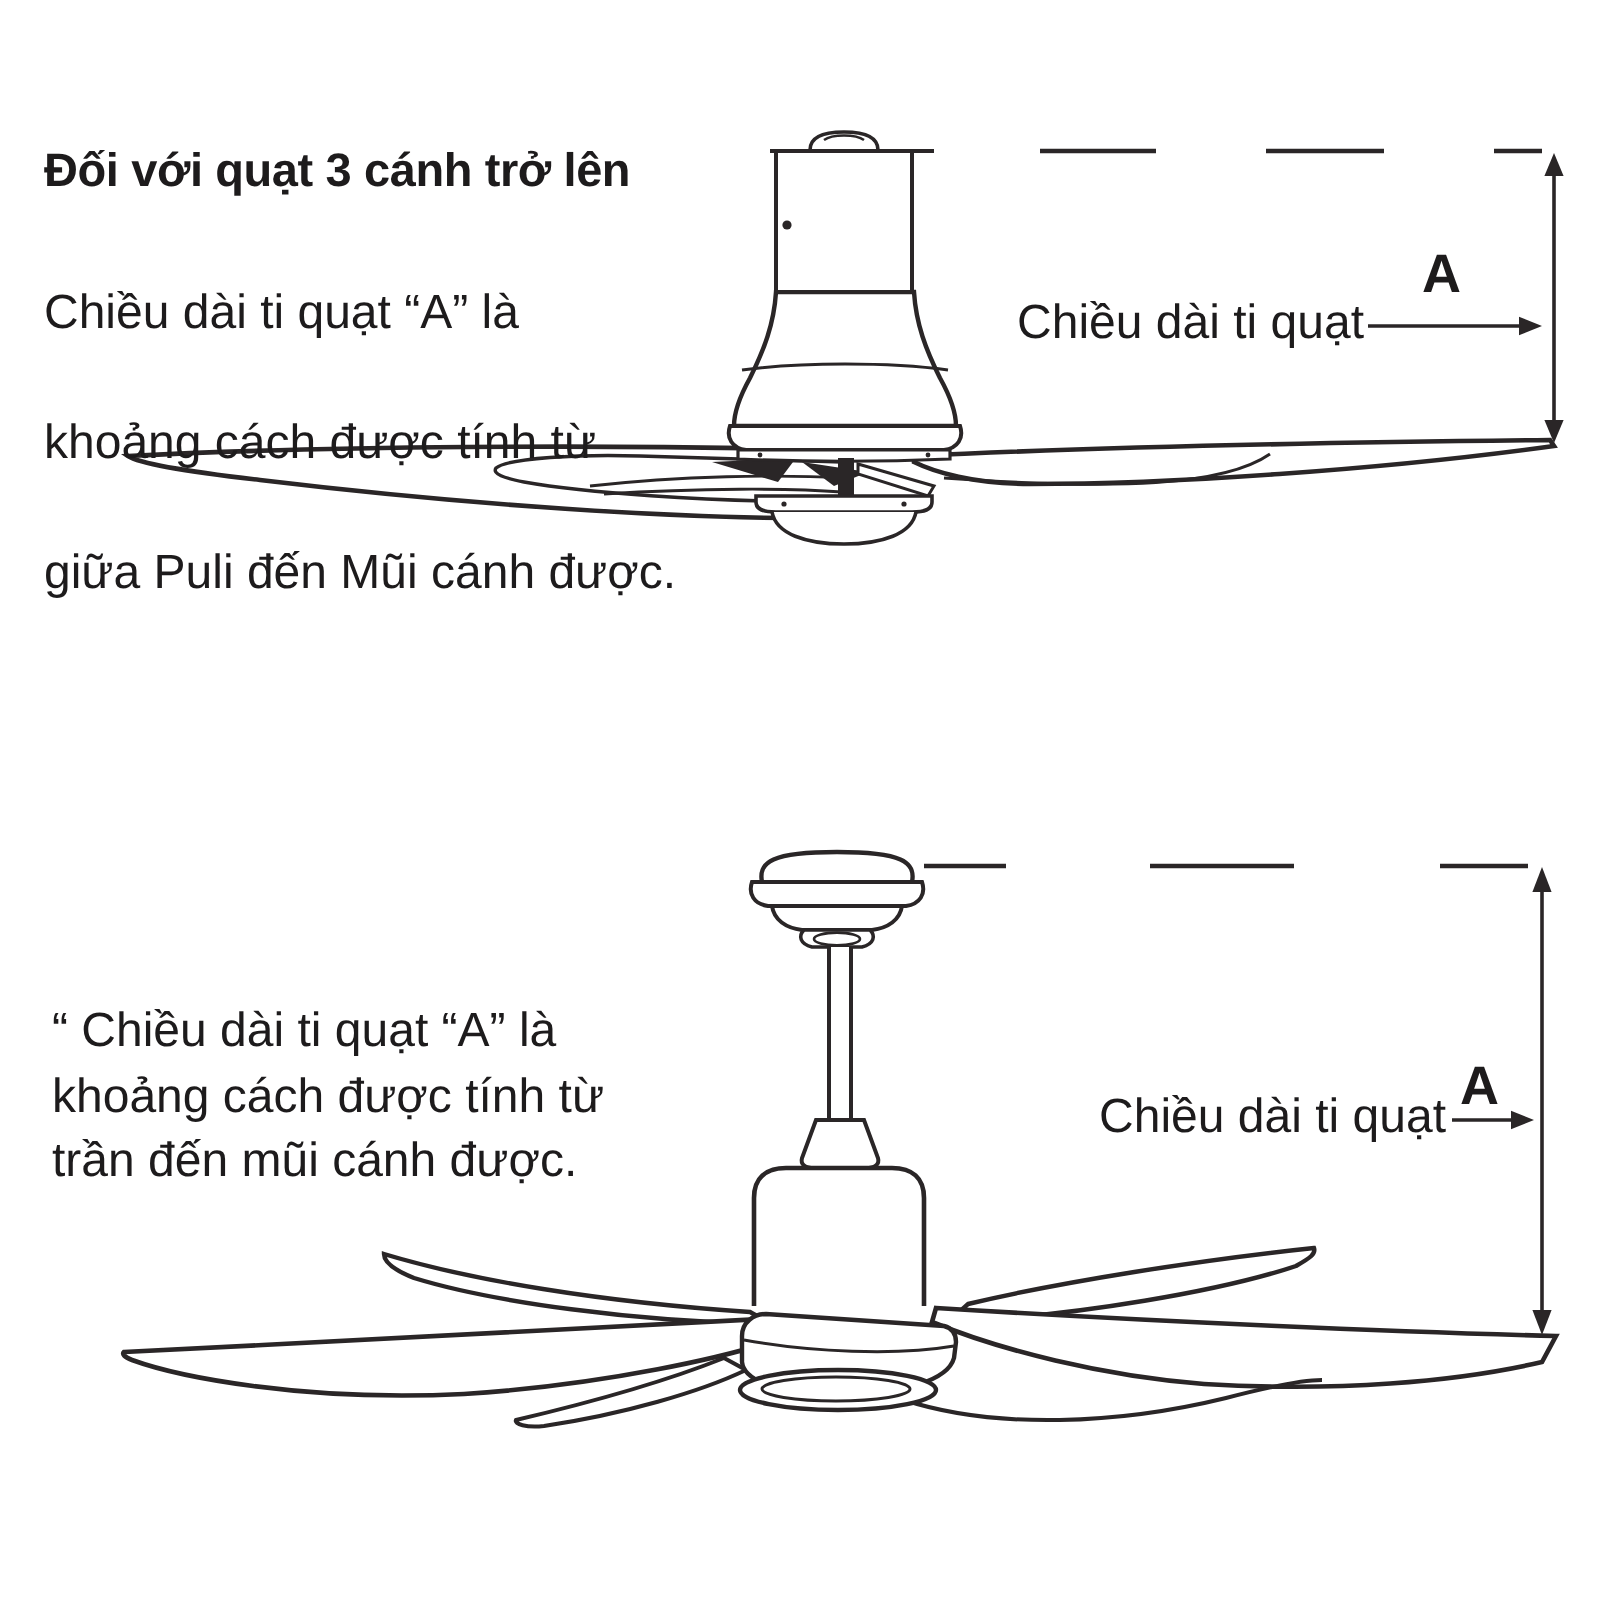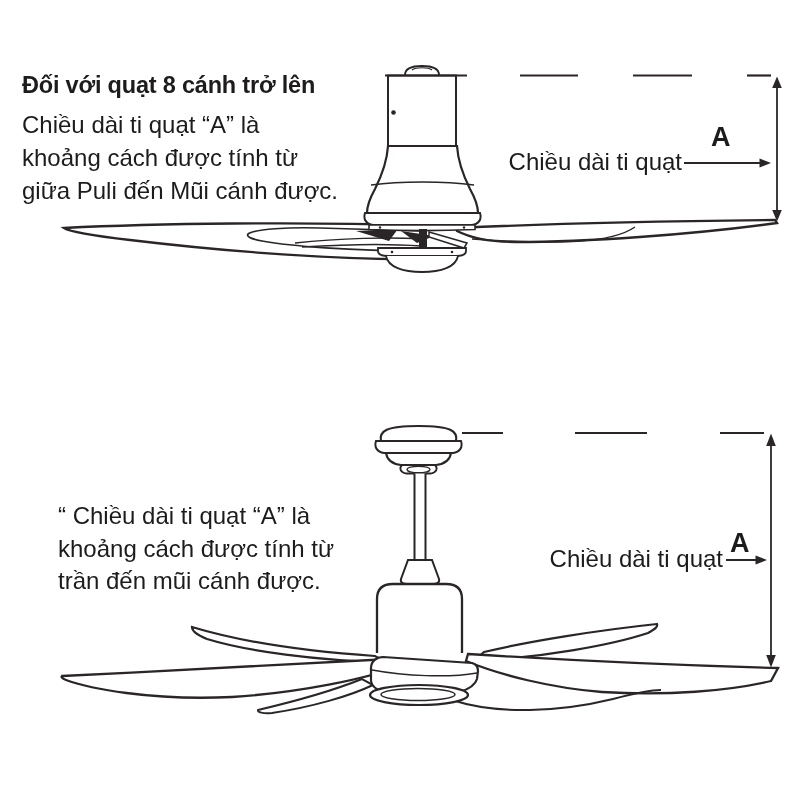--- a/index.html
+++ b/index.html
@@ -6,22 +6,22 @@
   body{
     width:800px;height:800px;background:#ffffff;
     font-family:"Liberation Sans","DejaVu Sans",sans-serif;
     color:#1d1b1c; overflow:hidden;
   }
   .stage{position:relative;width:800px;height:800px;background:#ffffff;}
   .abs{position:absolute;white-space:nowrap;}
   .heading{font-size:23.5px;font-weight:700;letter-spacing:-0.2px;}
   .para{font-size:24px;}
   .para .line{white-space:nowrap;}
-  .top-par .line{line-height:33px;}
-  .bot-par .line{line-height:32.5px;margin-left:32px;}
+  .top-par .line{line-height:33px;margin-top:32px;}
+  .bot-par .line{line-height:32.5px;}
   .dim-label{font-size:24px;line-height:26px;text-align:right;}
   .dim-letter{font-size:27px;font-weight:700;line-height:28px;}
   svg{position:absolute;left:0;top:0;}
   .ln{stroke:#2a2627;fill:none;}
   .fw{stroke:#2a2627;fill:#ffffff;}
   .fk{fill:#2a2627;stroke:none;}
   .w0{fill:#ffffff;stroke:none;}
 </style>
 </head>
 <body>
@@ -126,21 +126,21 @@
         <path class="ln" stroke-width="2.2" d="M720,433 H764"></path>
       </g>
       <path class="ln" stroke-width="1.8" d="M771,442 V658"></path>
       <path class="fk" d="M771,433.5 L766.2,446 L775.8,446 Z"></path>
       <path class="fk" d="M771,667.5 L766.2,655 L775.8,655 Z"></path>
       <path class="ln" stroke-width="1.8" d="M726,560 H759"></path>
       <path class="fk" d="M767,560 L755.5,555.4 L755.5,564.6 Z"></path>
     </g>
   </svg>
 
-  <div class="abs heading" style="left:22px;top:72px;">Đối với quạt 8 cánh trở lên</div>
+  <div class="abs heading" style="left:22px;top:72px;">Đối với quạt 3 cánh trở lên</div>
 
   <div class="abs para top-par" style="left:22px;top:108px;">
     <div class="line">Chiều dài ti quạt “A” là</div>
     <div class="line">khoảng cách được tính từ</div>
     <div class="line">giữa Puli đến Mũi cánh được.</div>
   </div>
 
   <div class="abs dim-label" style="right:118px;top:149px;">Chiều dài ti quạt</div>
   <div class="abs dim-letter" style="left:711px;top:123px;">A</div>
 

